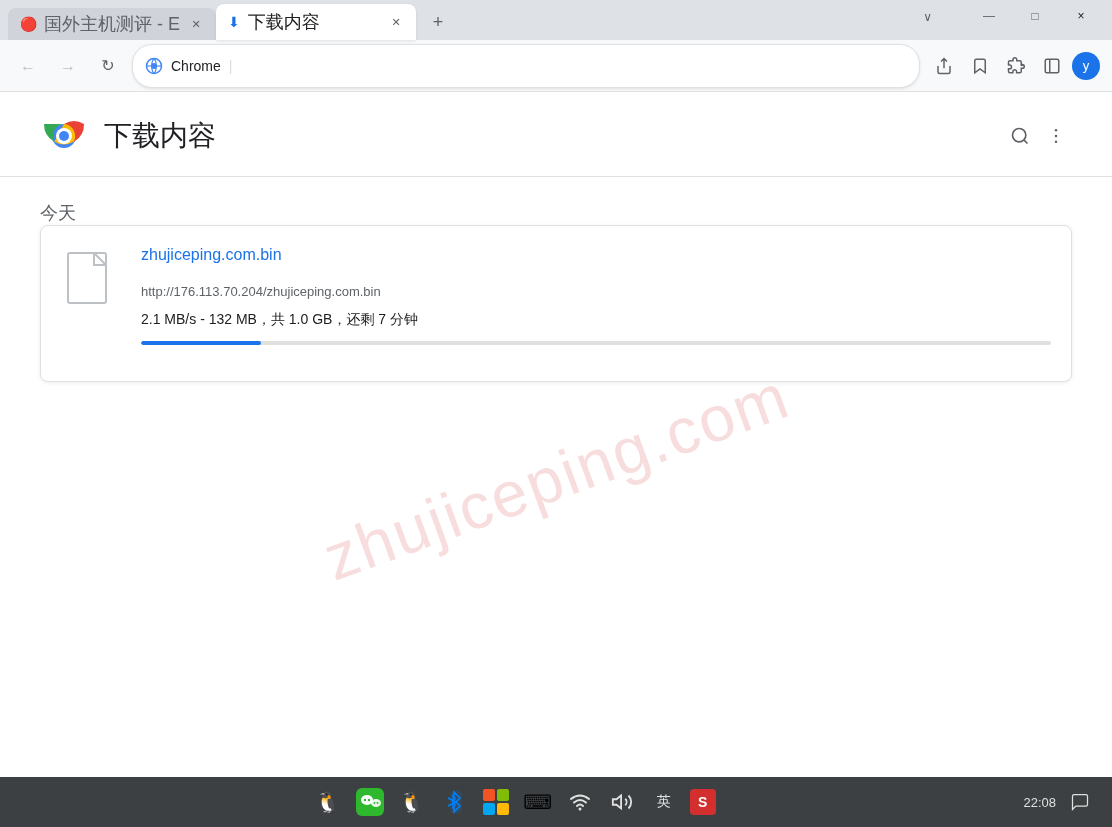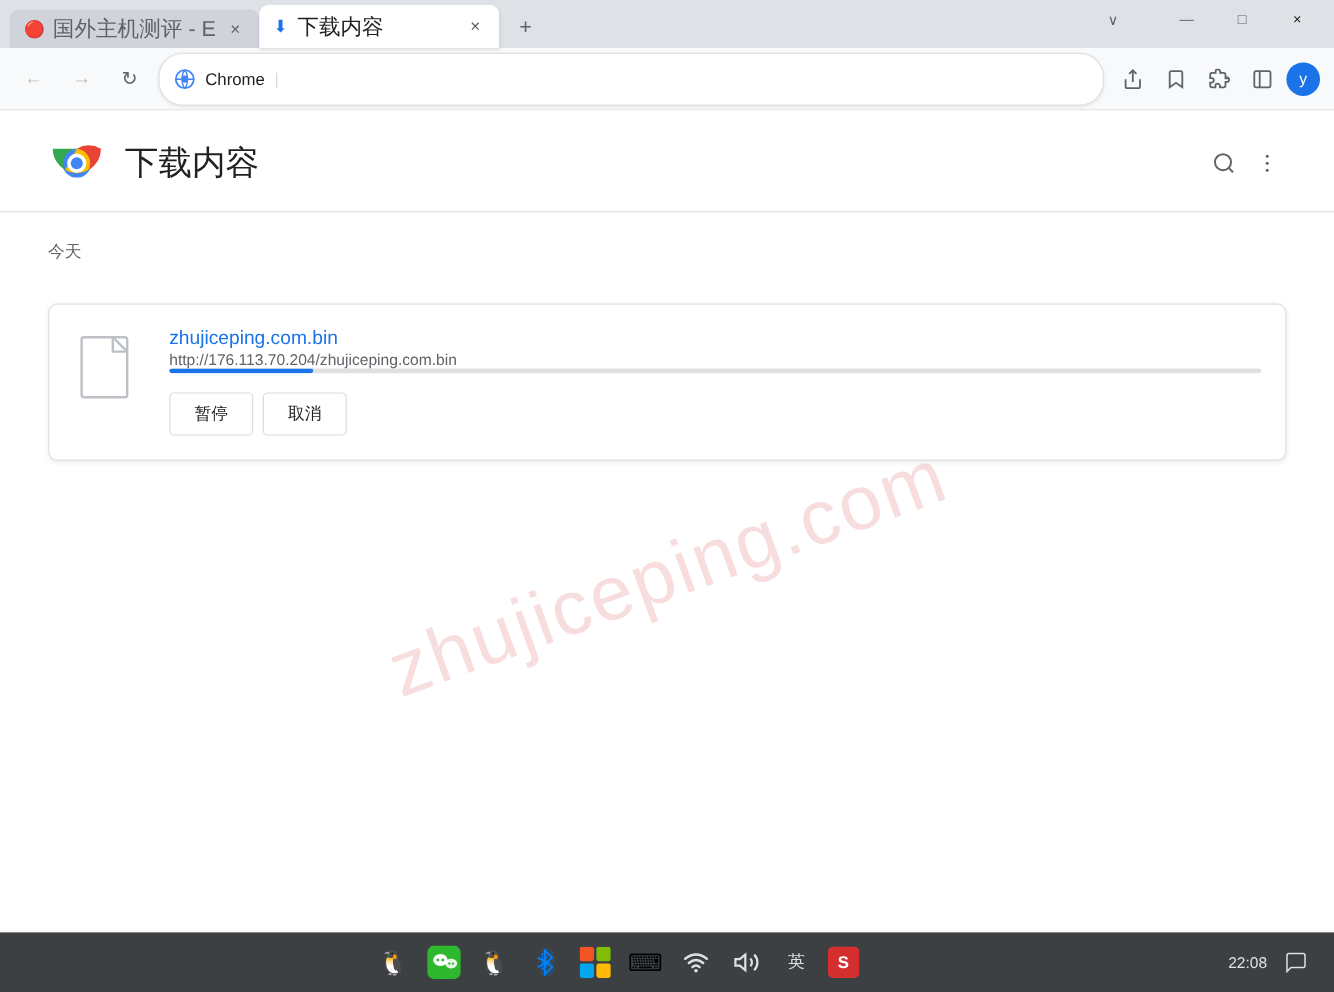--- a/index.html
+++ b/index.html
@@ -277,23 +277,23 @@
 
     
     .downloads-content {
       flex: 1;
       padding: 24px 40px;
       overflow-y: auto;
       position: relative;
     }
 
     .section-label {
-      font-size: 14px;
-      color: #5f6368;
-      margin-bottom: 34px;
+      font-size: 18px;
+      color: #5f6368;
+      margin-bottom: 0;
     }
 
     
     .download-card {
       background: #ffffff;
       border: 1px solid #e0e0e0;
       border-radius: 8px;
       padding: 20px;
       display: flex;
       align-items: flex-start;
@@ -317,27 +317,27 @@
 
     .download-info {
       flex: 1;
     }
 
     .download-filename {
       font-size: 16px;
       color: #1a73e8;
       font-weight: 400;
       cursor: pointer;
-      margin-bottom: 0;
+      margin-bottom: 20px;
     }
 
     .download-url {
       font-size: 13px;
       color: #5f6368;
-      margin-bottom: 0;
+      margin-bottom: 12px;
     }
 
     .download-status {
       font-size: 14px;
       color: #202124;
       margin-bottom: 12px;
     }
 
     .progress-bar-container {
       width: 100%;
@@ -554,29 +554,26 @@
         <svg viewBox="0 0 50 60" fill="none" xmlns="http://www.w3.org/2000/svg">
           <rect x="2" y="2" width="38" height="50" rx="2" fill="white" stroke="#bdc1c6" stroke-width="2"></rect>
           <path d="M28 2 L28 14 L40 14" fill="none" stroke="#bdc1c6" stroke-width="2"></path>
           <path d="M28 2 L40 14" fill="#e8eaed" stroke="#bdc1c6" stroke-width="2"></path>
         </svg>
       </div>
 
       <div class="download-info">
         <div class="download-filename">zhujiceping.com.bin</div>
         <div class="download-url">http://176.113.70.204/zhujiceping.com.bin</div>
+        <div class="download-status">2.1 MB/s - 132 MB，共 1.0 GB，还剩 7 分钟</div>
 
         <div class="progress-bar-container">
           <div class="progress-bar-fill"></div>
         </div>
 
-        <div class="download-actions">
-          <button class="action-btn">暂停</button>
-          <button class="action-btn">取消</button>
-        </div>
       </div>
     </div>
   </div>
 </div>
 
 <div class="taskbar">
   <div class="taskbar-icons">
     <div class="taskbar-icon">🐧</div>
     <div class="taskbar-icon">
       <svg width="28" height="28" viewBox="0 0 28 28">

